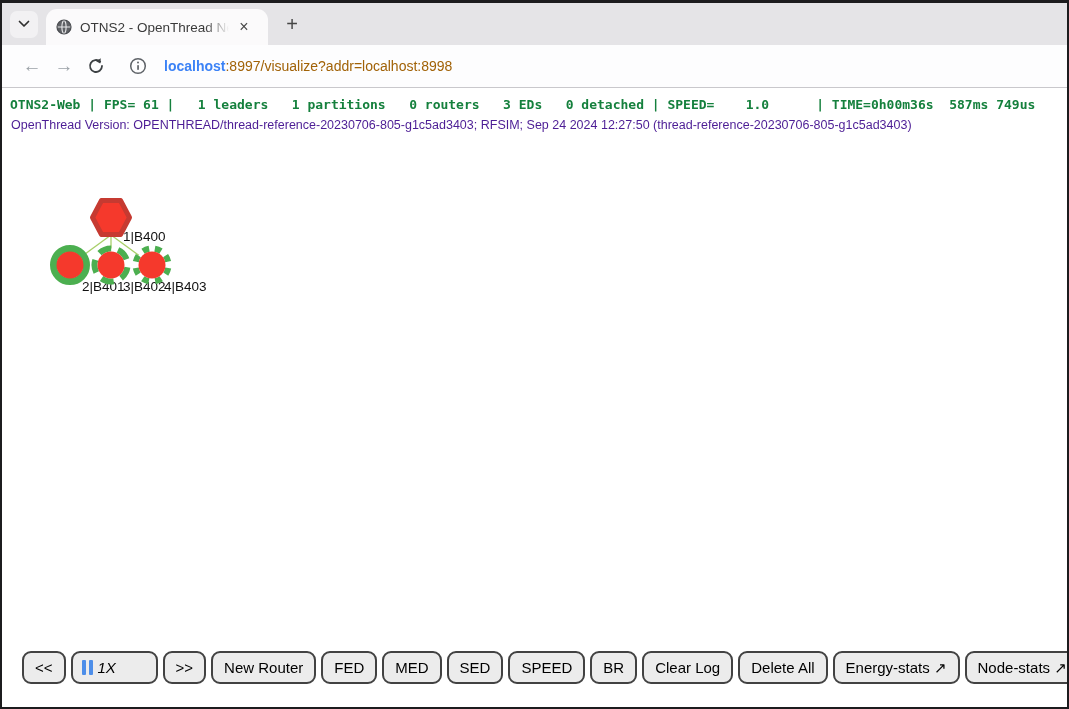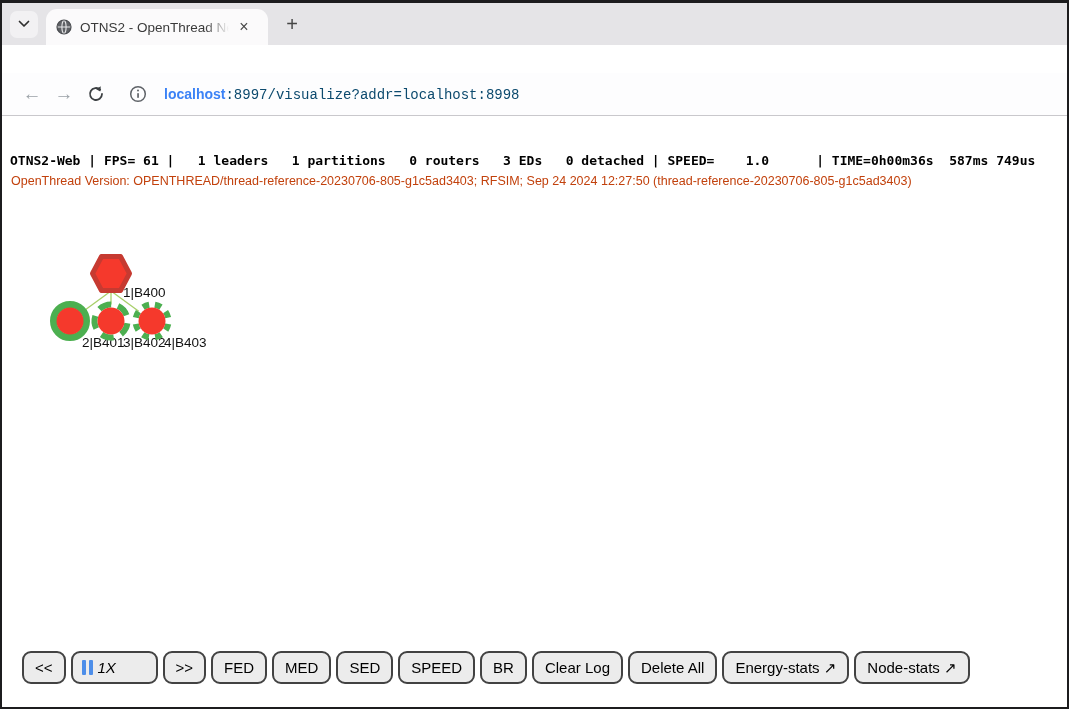--- a/index.html
+++ b/index.html
@@ -9,21 +9,20 @@
     background:#3a2838;
     font-family:"Liberation Sans", sans-serif;
     overflow:hidden;
   }
   .window {
     width:1069px; height:709px;
     border:2px solid #1c1c1e;
     border-top-width:3px;
     display:flex; flex-direction:column;
     background:#fff;
-    gap:28px;
   }
 
   
   .tab-strip {
     height:42px; background:#e5e4e7;
     display:flex; align-items:center;
     flex:0 0 auto;
   }
   .chevron-btn {
     width:28px; height:27px; margin-left:8px;
@@ -76,36 +75,36 @@
     font-size:19px; border-radius:50%; cursor:pointer;
   }
   .nav-btn.disabled { color:#9aa0a6; }
   .reload-btn { color:#3c4043; }
   .info-btn { margin-left:10px; }
   .url-text {
     margin-left:10px; font-size:14px; white-space:nowrap;
     cursor:text;
   }
   .url-host { color:#3b82f6; font-weight:600; }
-  .url-rest { color:#0c4a6e;font-family:Liberation Mono, monospace; }
+  .url-rest { color:#a16207; }
 
   
   .content {
     flex:1 1 auto; position:relative; background:#fff; overflow:hidden;
   }
   .status-line {
     font-family:"DejaVu Sans Mono", monospace;
     font-weight:bold; font-size:13px;
-    color:#000000;
+    color:#15803d;
     white-space:pre;
     padding:9px 0 0 8px;
     line-height:16px;
   }
   .version-line {
-    font-size:12.5px; color:#c2410c;
+    font-size:12.5px; color:#4c1d95;
     padding:5px 0 0 9px;
     line-height:15px;
     white-space:nowrap;
   }
   svg.network {
     position:absolute; top:0; left:0;
     pointer-events:none;
   }
   svg.network .node { pointer-events:auto; cursor:pointer; }
   svg.network text {
@@ -224,20 +223,21 @@
     <div class="controls">
       <button class="btn">&lt;&lt;</button>
       <button class="btn btn-speed">
         <span class="pause-icon">
           <span class="pause-bar"></span>
             <span class="pause-bar"></span>
         </span>
         <span>1X</span>
       </button>
       <button class="btn">&gt;&gt;</button>
+      <button class="btn">New Router</button>
       <button class="btn">FED</button>
       <button class="btn">MED</button>
       <button class="btn">SED</button>
       <button class="btn">SPEED</button>
       <button class="btn">BR</button>
       <button class="btn">Clear Log</button>
       <button class="btn">Delete All</button>
       <button class="btn">Energy-stats ↗</button>
       <button class="btn">Node-stats ↗</button>
     </div>

